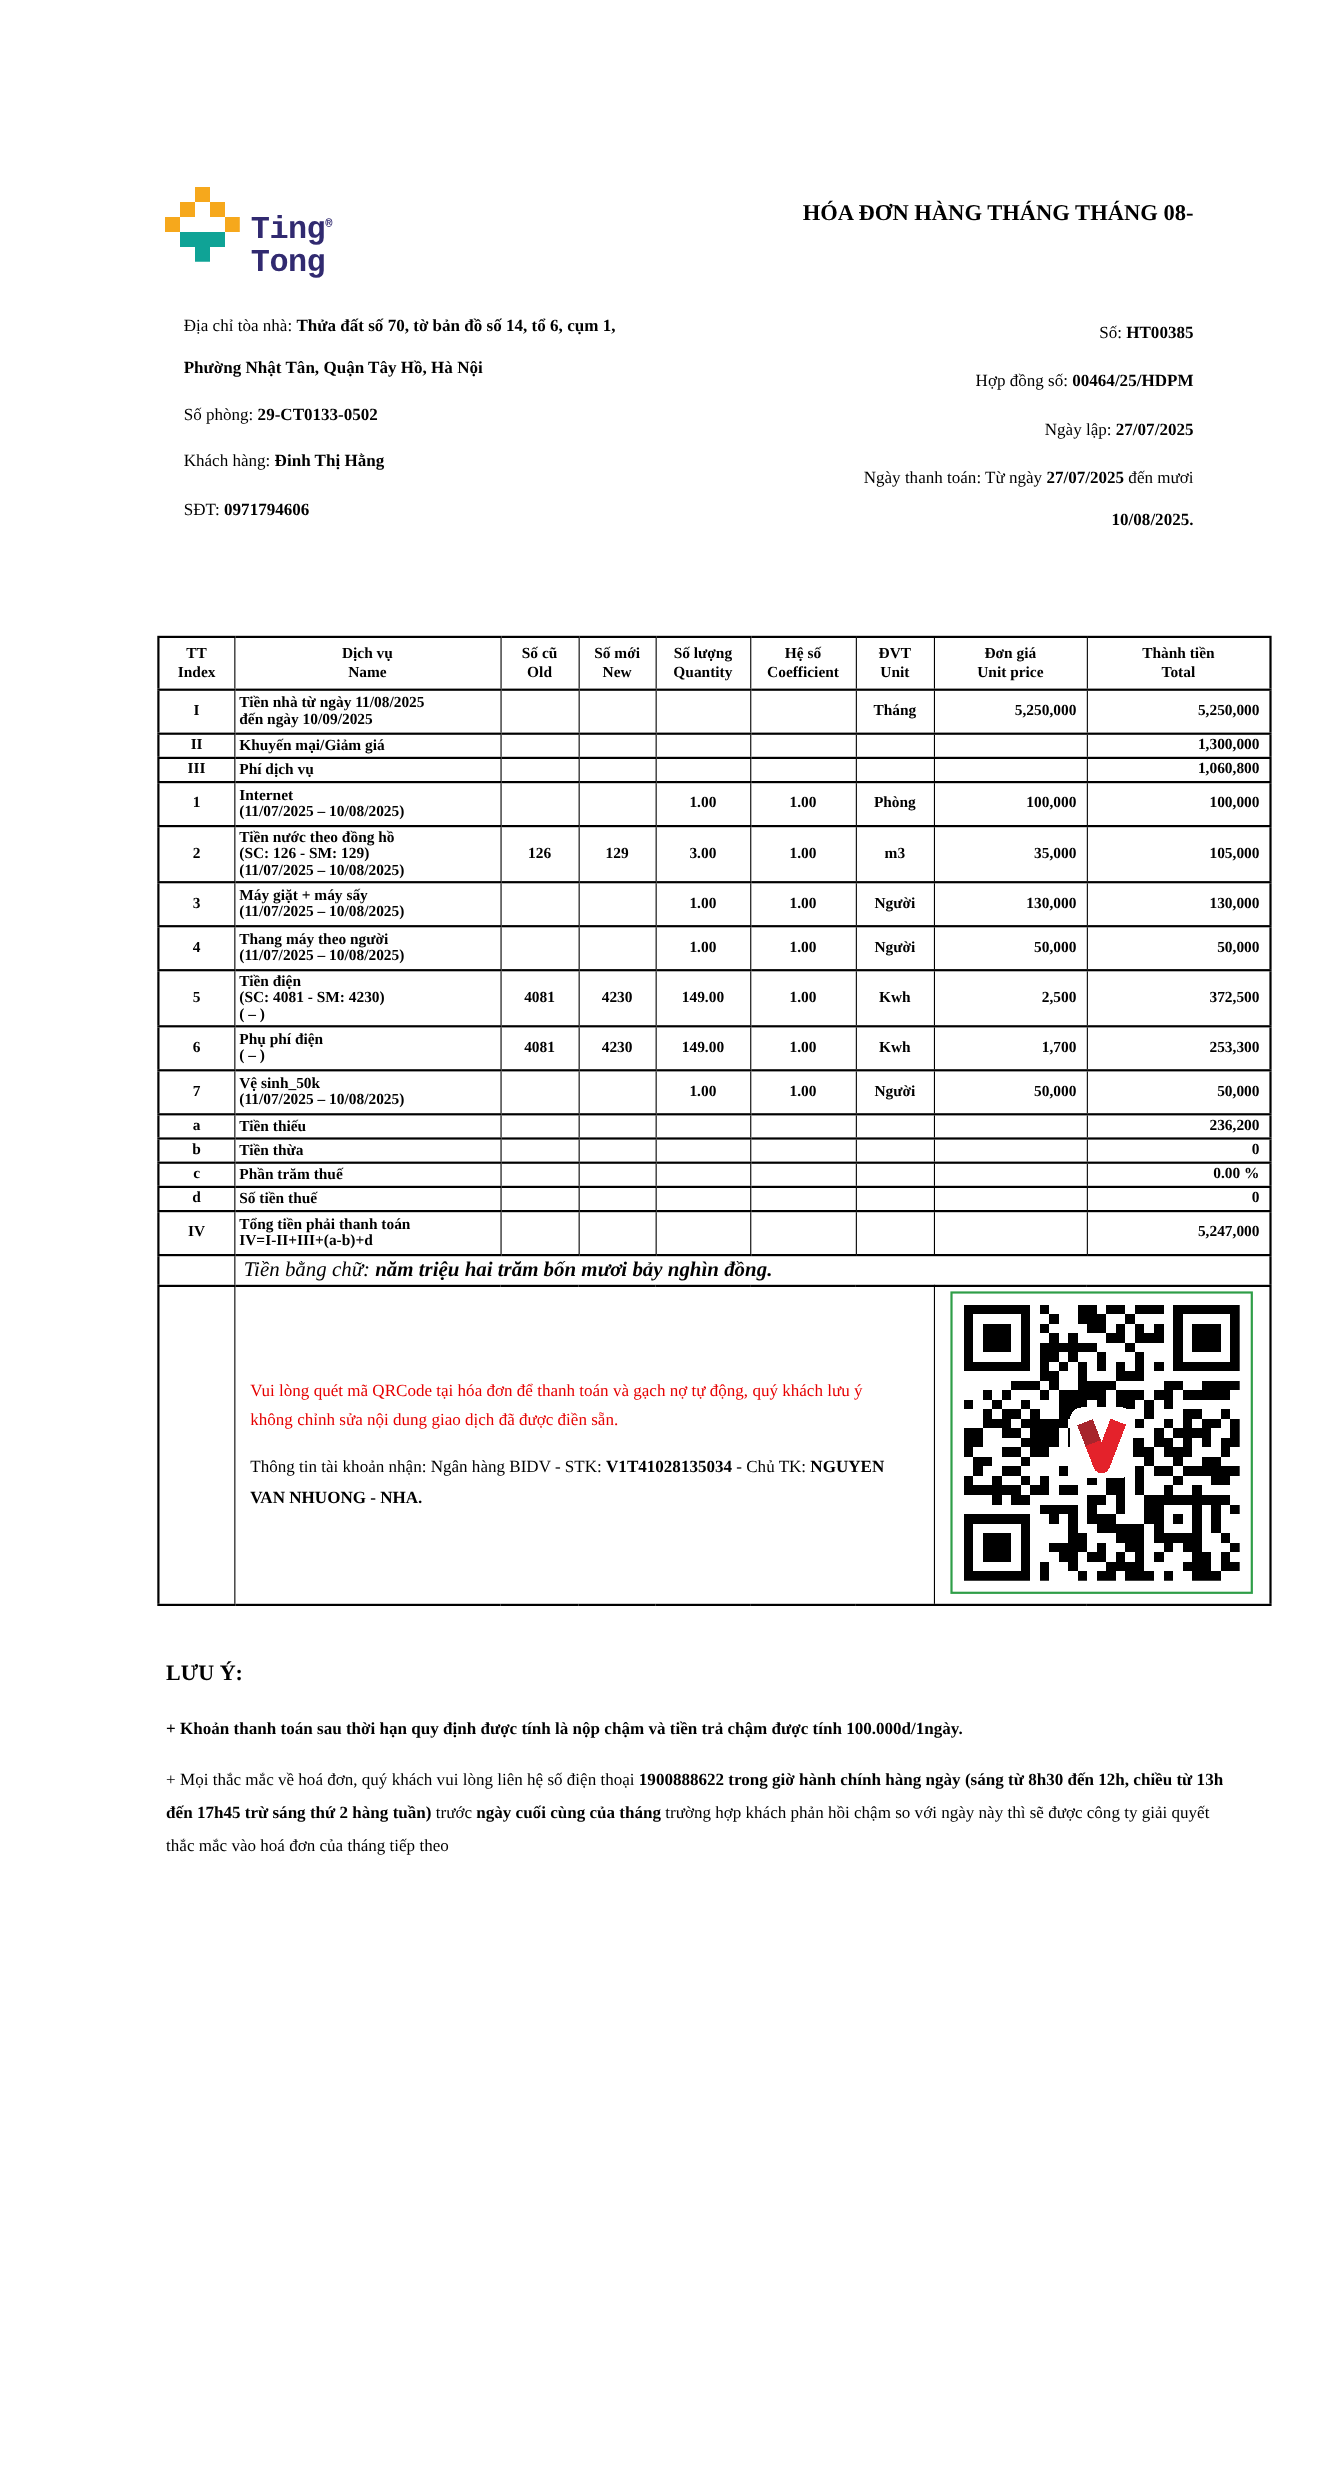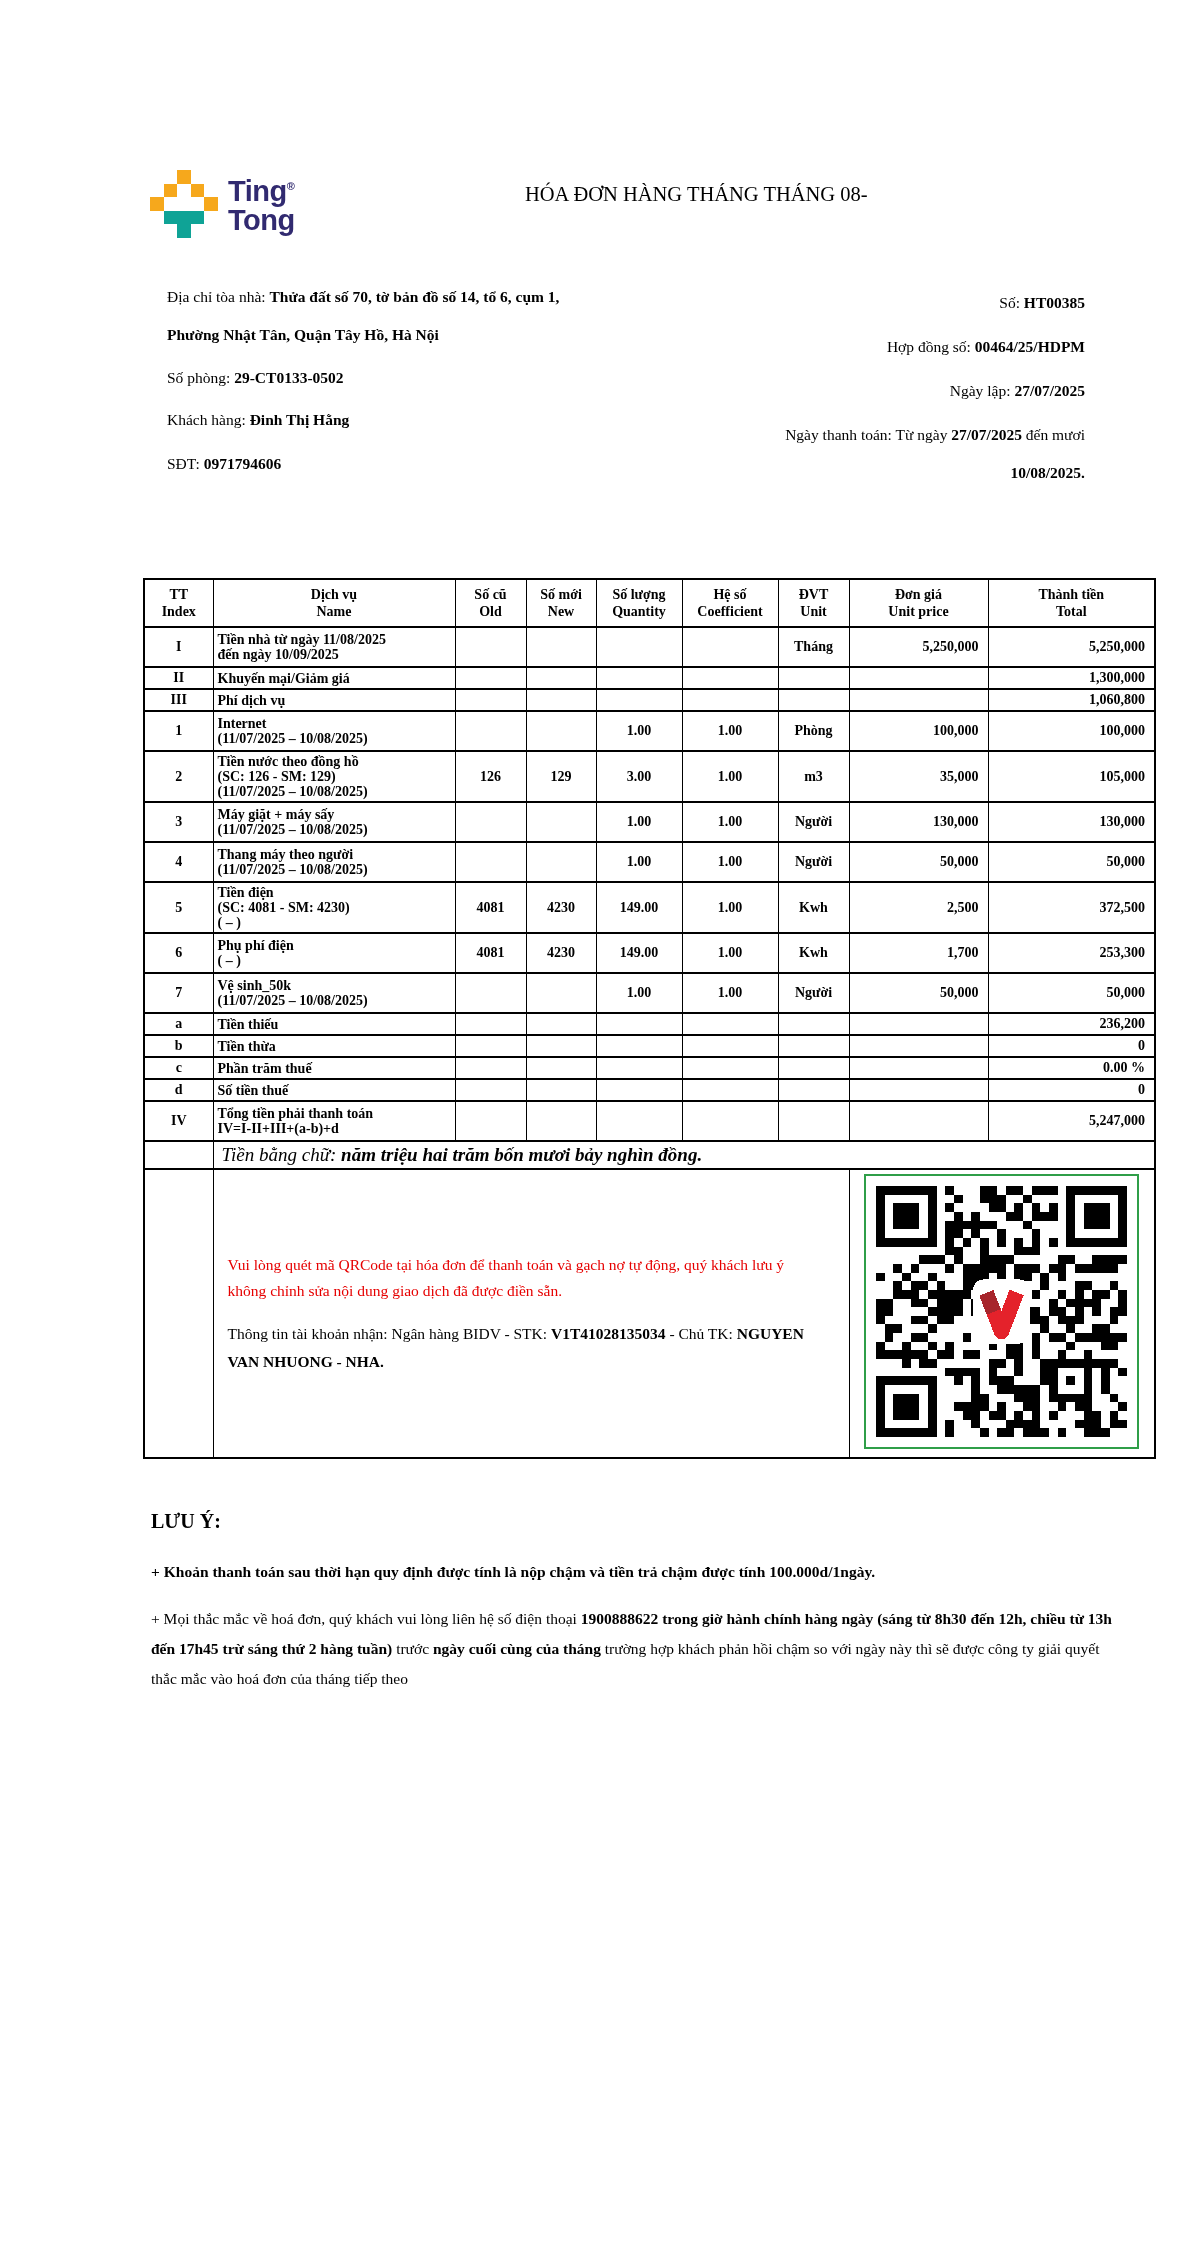--- a/index.html
+++ b/index.html
@@ -13,27 +13,27 @@
   *{margin:0;padding:0;box-sizing:border-box}
   html,body{background:#fff}
   body{font-family:"Liberation Serif","DejaVu Serif",serif;color:#000}
   .page{position:relative;width:1200px;height:2259px;background:#fff;overflow:hidden}
 
   
   .logo{position:absolute;left:150px;top:170px;display:flex;align-items:flex-start}
   .logo-icon{width:68px;height:68px;display:block}
   .logo-icon .y{fill:var(--yellow)}
   .logo-icon .t{fill:var(--teal)}
-  .logo-text{margin-left:10px;margin-top:2px;font-family:Liberation Sans, sans-serif;
+  .logo-text{margin-left:10px;margin-top:20px;font-family:Liberation Mono, monospace;
     font-weight:bold;font-size:29px;line-height:29px;color:var(--navy);letter-spacing:-0.5px}
   .logo-text .reg{font-size:11px;vertical-align:super}
 
   
-  .title{position:absolute;top:178px;right:115px;width:560px;text-align:left;
-    font-size:20.5px;font-weight:normal;line-height:33px}
+  .title{position:absolute;top:178px;right:115px;width:560px;text-align:right;
+    font-size:20.5px;font-weight:bold;line-height:33px}
 
   
   .info-left{position:absolute;left:151px;top:288px;width:520px;font-size:15.5px}
   .info-left .line{position:absolute;left:16px;white-space:nowrap}
   .il-0{top:0}.il-1{top:38px}.il-2{top:81px}.il-3{top:123px}.il-4{top:167px}
   .info-right{position:absolute;right:115px;top:288px;width:520px;text-align:right;font-size:15.5px}
   .info-right .line{position:absolute;right:0;white-space:nowrap}
   .ir-0{top:6px}.ir-1{top:50px}.ir-2{top:94px}.ir-3{top:138px}.ir-4{top:176px}
   .b{font-weight:bold}
 

